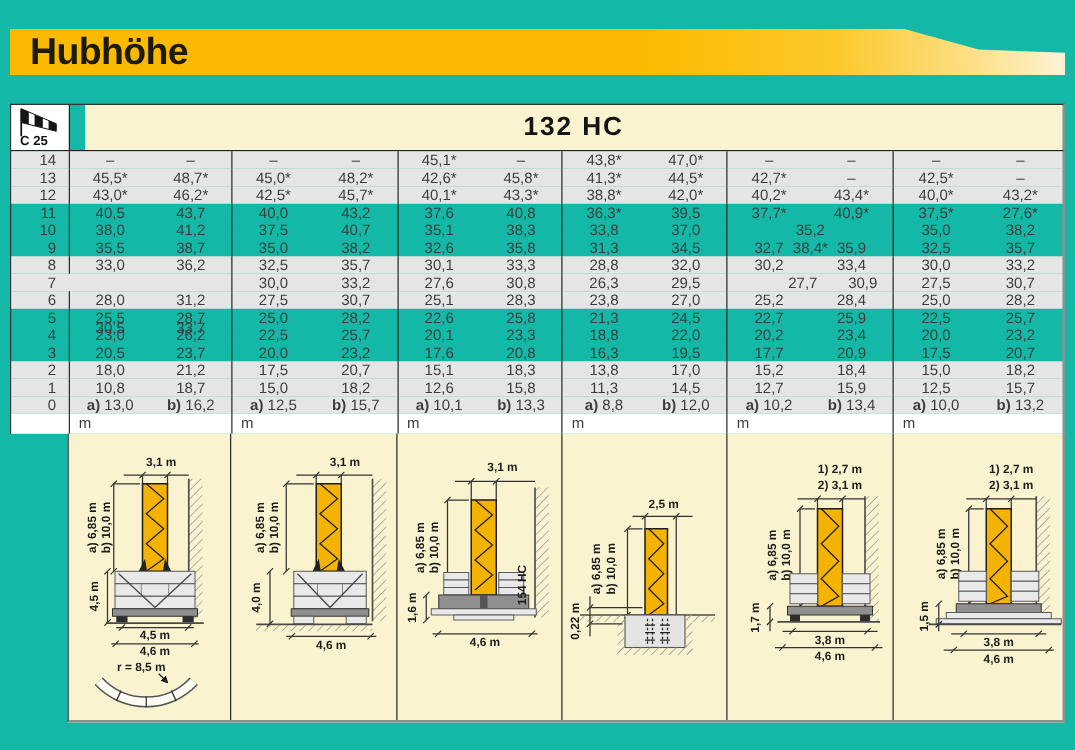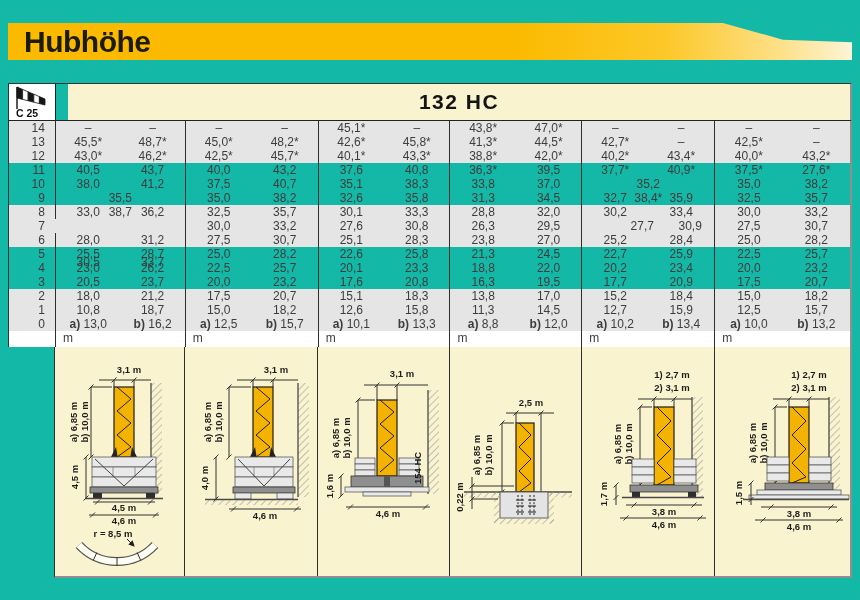--- a/index.html
+++ b/index.html
@@ -222,21 +222,21 @@
           <div class="tcell">35,2</div>
           <div class="tcell">38,4*</div>
         </div>
         <div class="tcol" style="width: 136px;">
           <div class="tcell">35,0</div>
           <div class="tcell">38,2</div>
         </div>
       </div>
       <div class="trow">
         <div class="lab">9</div>
-        <div class="tcol" style="width: 130px; flex-direction: column;">
+        <div class="tcol" style="width: 130px;">
           <div class="tcell">35,5</div>
           <div class="tcell">38,7</div>
         </div>
         <div class="tcol" style="width: 133px;">
           <div class="tcell">35,0</div>
           <div class="tcell">38,2</div>
         </div>
         <div class="tcol" style="width: 132px;">
           <div class="tcell">32,6</div>
           <div class="tcell">35,8</div>

